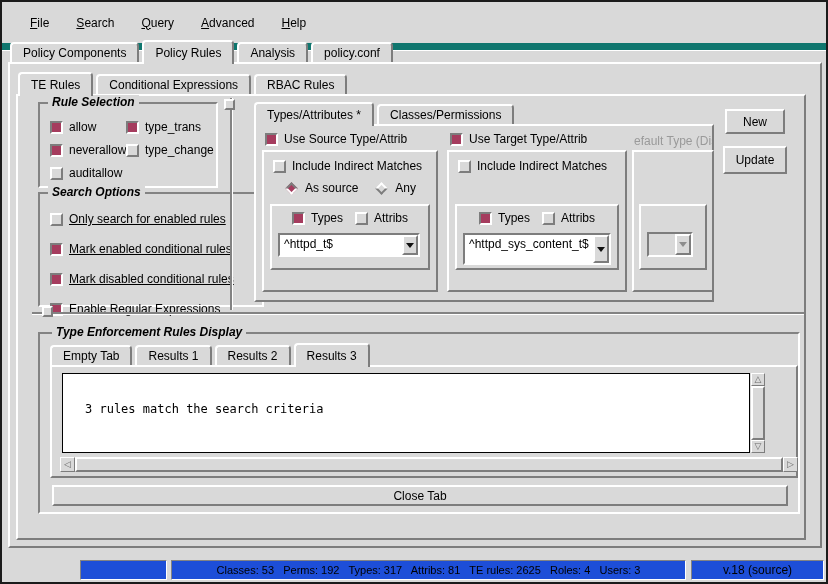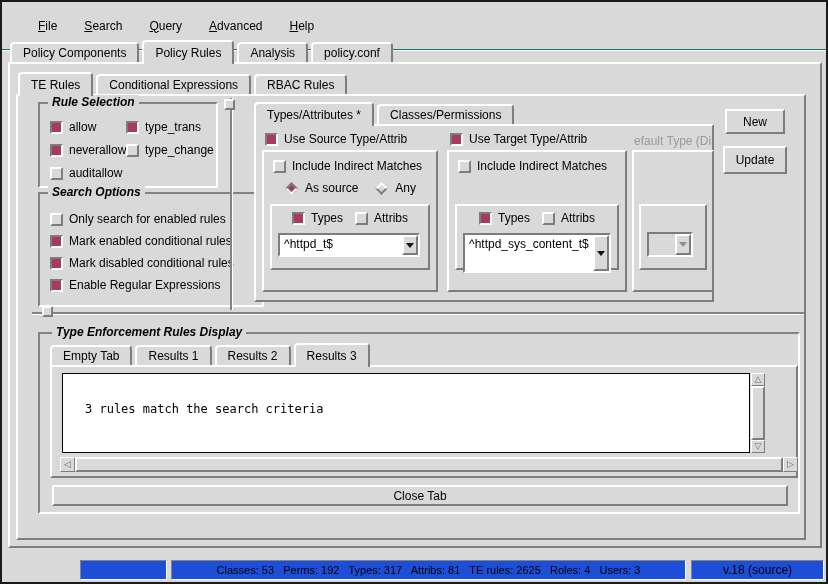--- a/index.html
+++ b/index.html
@@ -5,21 +5,21 @@
   * { box-sizing:border-box; margin:0; padding:0; }
   html,body { width:828px; height:584px; }
   body { font-family:"Liberation Sans",sans-serif; font-size:12px; color:#000; background:#d9d9d9; }
   .window { position:absolute; left:0; top:0; width:828px; height:584px; background:#d9d9d9; border:2px solid #1b1b1b; overflow:hidden; }
 
   
   .raised  { border:2px solid; border-color:#ffffff #7d7d7d #7d7d7d #ffffff; }
   .btn3d   { position:absolute; background:#d9d9d9; border:2px solid; border-color:#ffffff #7d7d7d #7d7d7d #ffffff; display:flex; align-items:center; justify-content:center; cursor:default; }
 
   
-  .menubar { position:absolute; left:0; top:0; width:824px; height:48px; display:flex; align-items:center; gap:27px; padding-left:36px; border-bottom:1px solid #0f766e; box-shadow:0 1px 0 #ffffff; }
+  .menubar { position:absolute; left:0; top:0; width:824px; height:48px; display:flex; align-items:center; gap:27px; padding-left:28px; border-bottom:7px solid #0f766e; box-shadow:0 1px 0 #ffffff; }
   .menu-item { white-space:nowrap; }
   .u { text-decoration:underline; }
 
   
   .tabrow { position:absolute; display:flex; align-items:flex-end; z-index:6; }
   .tab { height:20px; display:flex; align-items:center; padding:0 11px; background:#d9d9d9; border:2px solid; border-color:#ffffff #7d7d7d #d9d9d9 #ffffff; border-bottom:none; border-radius:4px 4px 0 0; margin-right:3px; white-space:nowrap; }
   .tab.active { height:24px; margin-bottom:-2px; z-index:7; }
 
   .nbframe { position:absolute; background:#d9d9d9; border:2px solid; border-color:#ffffff #7d7d7d #7d7d7d #ffffff; }
 
@@ -63,21 +63,21 @@
   .scroll-thumb { flex:1; background:#d9d9d9; border:2px solid; border-color:#ffffff #7d7d7d #7d7d7d #ffffff; }
 
   
   .scell { position:absolute; height:20px; background:#1d4ed8; border:1px solid; border-color:#838383 #ffffff #ffffff #838383; display:flex; align-items:center; justify-content:center; white-space:pre; }
   .stats { font-size:11px; }
 
   .disabled-text { color:#9a9a9a; }
   .clip-label { position:absolute; overflow:hidden; white-space:nowrap; }
   .cbrow { position:absolute; display:flex; justify-content:center; gap:12px; }
   .grid2 { display:grid; grid-template-columns:76px auto; row-gap:9px; padding:16px 4px 4px 10px; }
-  .col { display:flex; flex-direction:column; gap:8px; padding:18px 16px 4px 10px; }
+  .col { display:flex; flex-direction:column; gap:16px; padding:18px 16px 4px 10px;text-decoration:underline; }
 </style>
 </head>
 <body>
 
 <div class="window">
 
   <div class="menubar">
     <span class="menu-item"><span class="u">F</span><span>ile</span></span>
     <span class="menu-item"><span class="u">S</span><span>earch</span></span>
     <span class="menu-item"><span class="u">Q</span><span>uery</span></span>
@@ -207,21 +207,21 @@
   <div class="cbrow" style="left:455px; top:209px; width:160px;">
     <span class="opt">
         <span class="cb on"></span>
         <span>Types</span>
       </span>
     <span class="opt">
         <span class="cb"></span>
         <span>Attribs</span>
       </span>
   </div>
-  <div class="combo" style="left:461px; top:231px; width:148px; height:40px;">
+  <div class="combo" style="left:461px; top:231px; width:148px; height:32px;">
     <span class="combo-entry">^httpd_sys_content_t$</span>
     <span class="combo-btn">
         <span class="arrow-down"></span>
       </span>
   </div>
 
   <span class="clip-label disabled-text" style="left:632px; top:132px; width:78px;">efault Type (Disa</span>
   <div class="raised" style="position:absolute; left:630px; top:148px; width:82px; height:142px;"></div>
   <div class="raised" style="position:absolute; left:637px; top:202px; width:68px; height:66px;"></div>
   <div class="combo disabled" style="left:645px; top:230px; width:46px; height:25px;">

